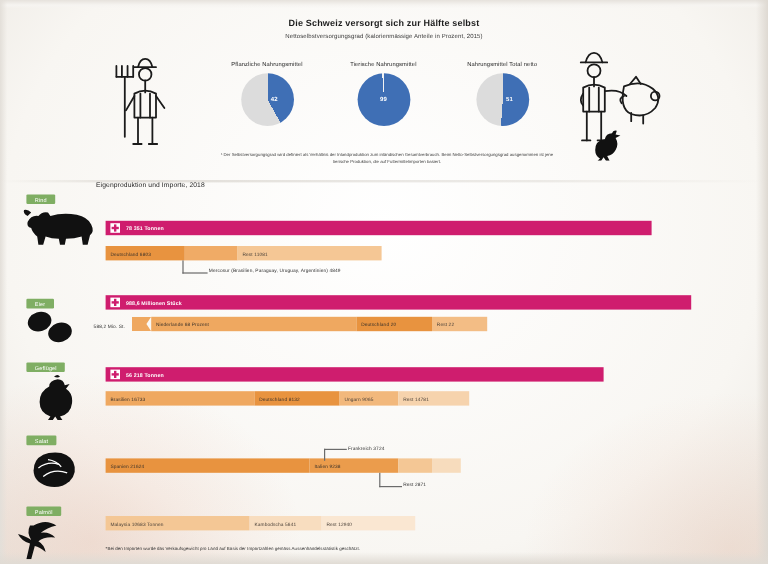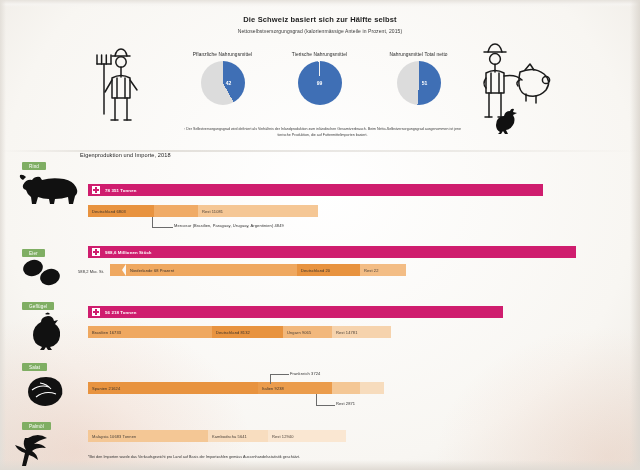--- a/index.html
+++ b/index.html
@@ -111,21 +111,21 @@
 </head>
 <body>
 
 <div id="page">
   <div class="paper-edge-top"></div>
   <div class="paper-edge-left"></div>
   <div class="paper-edge-right"></div>
   <div class="paper-edge-bottom"></div>
   <div class="scan-fold"></div>
 
-  <div class="title blur">Die Schweiz basiert sich zur Hälfte selbst</div>
+  <div class="title blur">Die Schweiz versorgt sich zur Hälfte selbst</div>
   <div class="subtitle blur">Nettoselbstversorgungsgrad (kalorienmässige Anteile in Prozent, 2015)</div>
 
   <div class="illus farmer">
     <svg width="72" height="92" viewBox="0 0 72 92">
       <g fill="none" stroke="#1b1b1b" stroke-width="1.5" stroke-linecap="round" stroke-linejoin="round">
 
         <path d="M24 16 h18"></path>
         <path d="M27 16 q1.5 -7 6 -7 q4.5 0 6 7"></path>
 
         <circle cx="33" cy="22" r="5.2"></circle>

